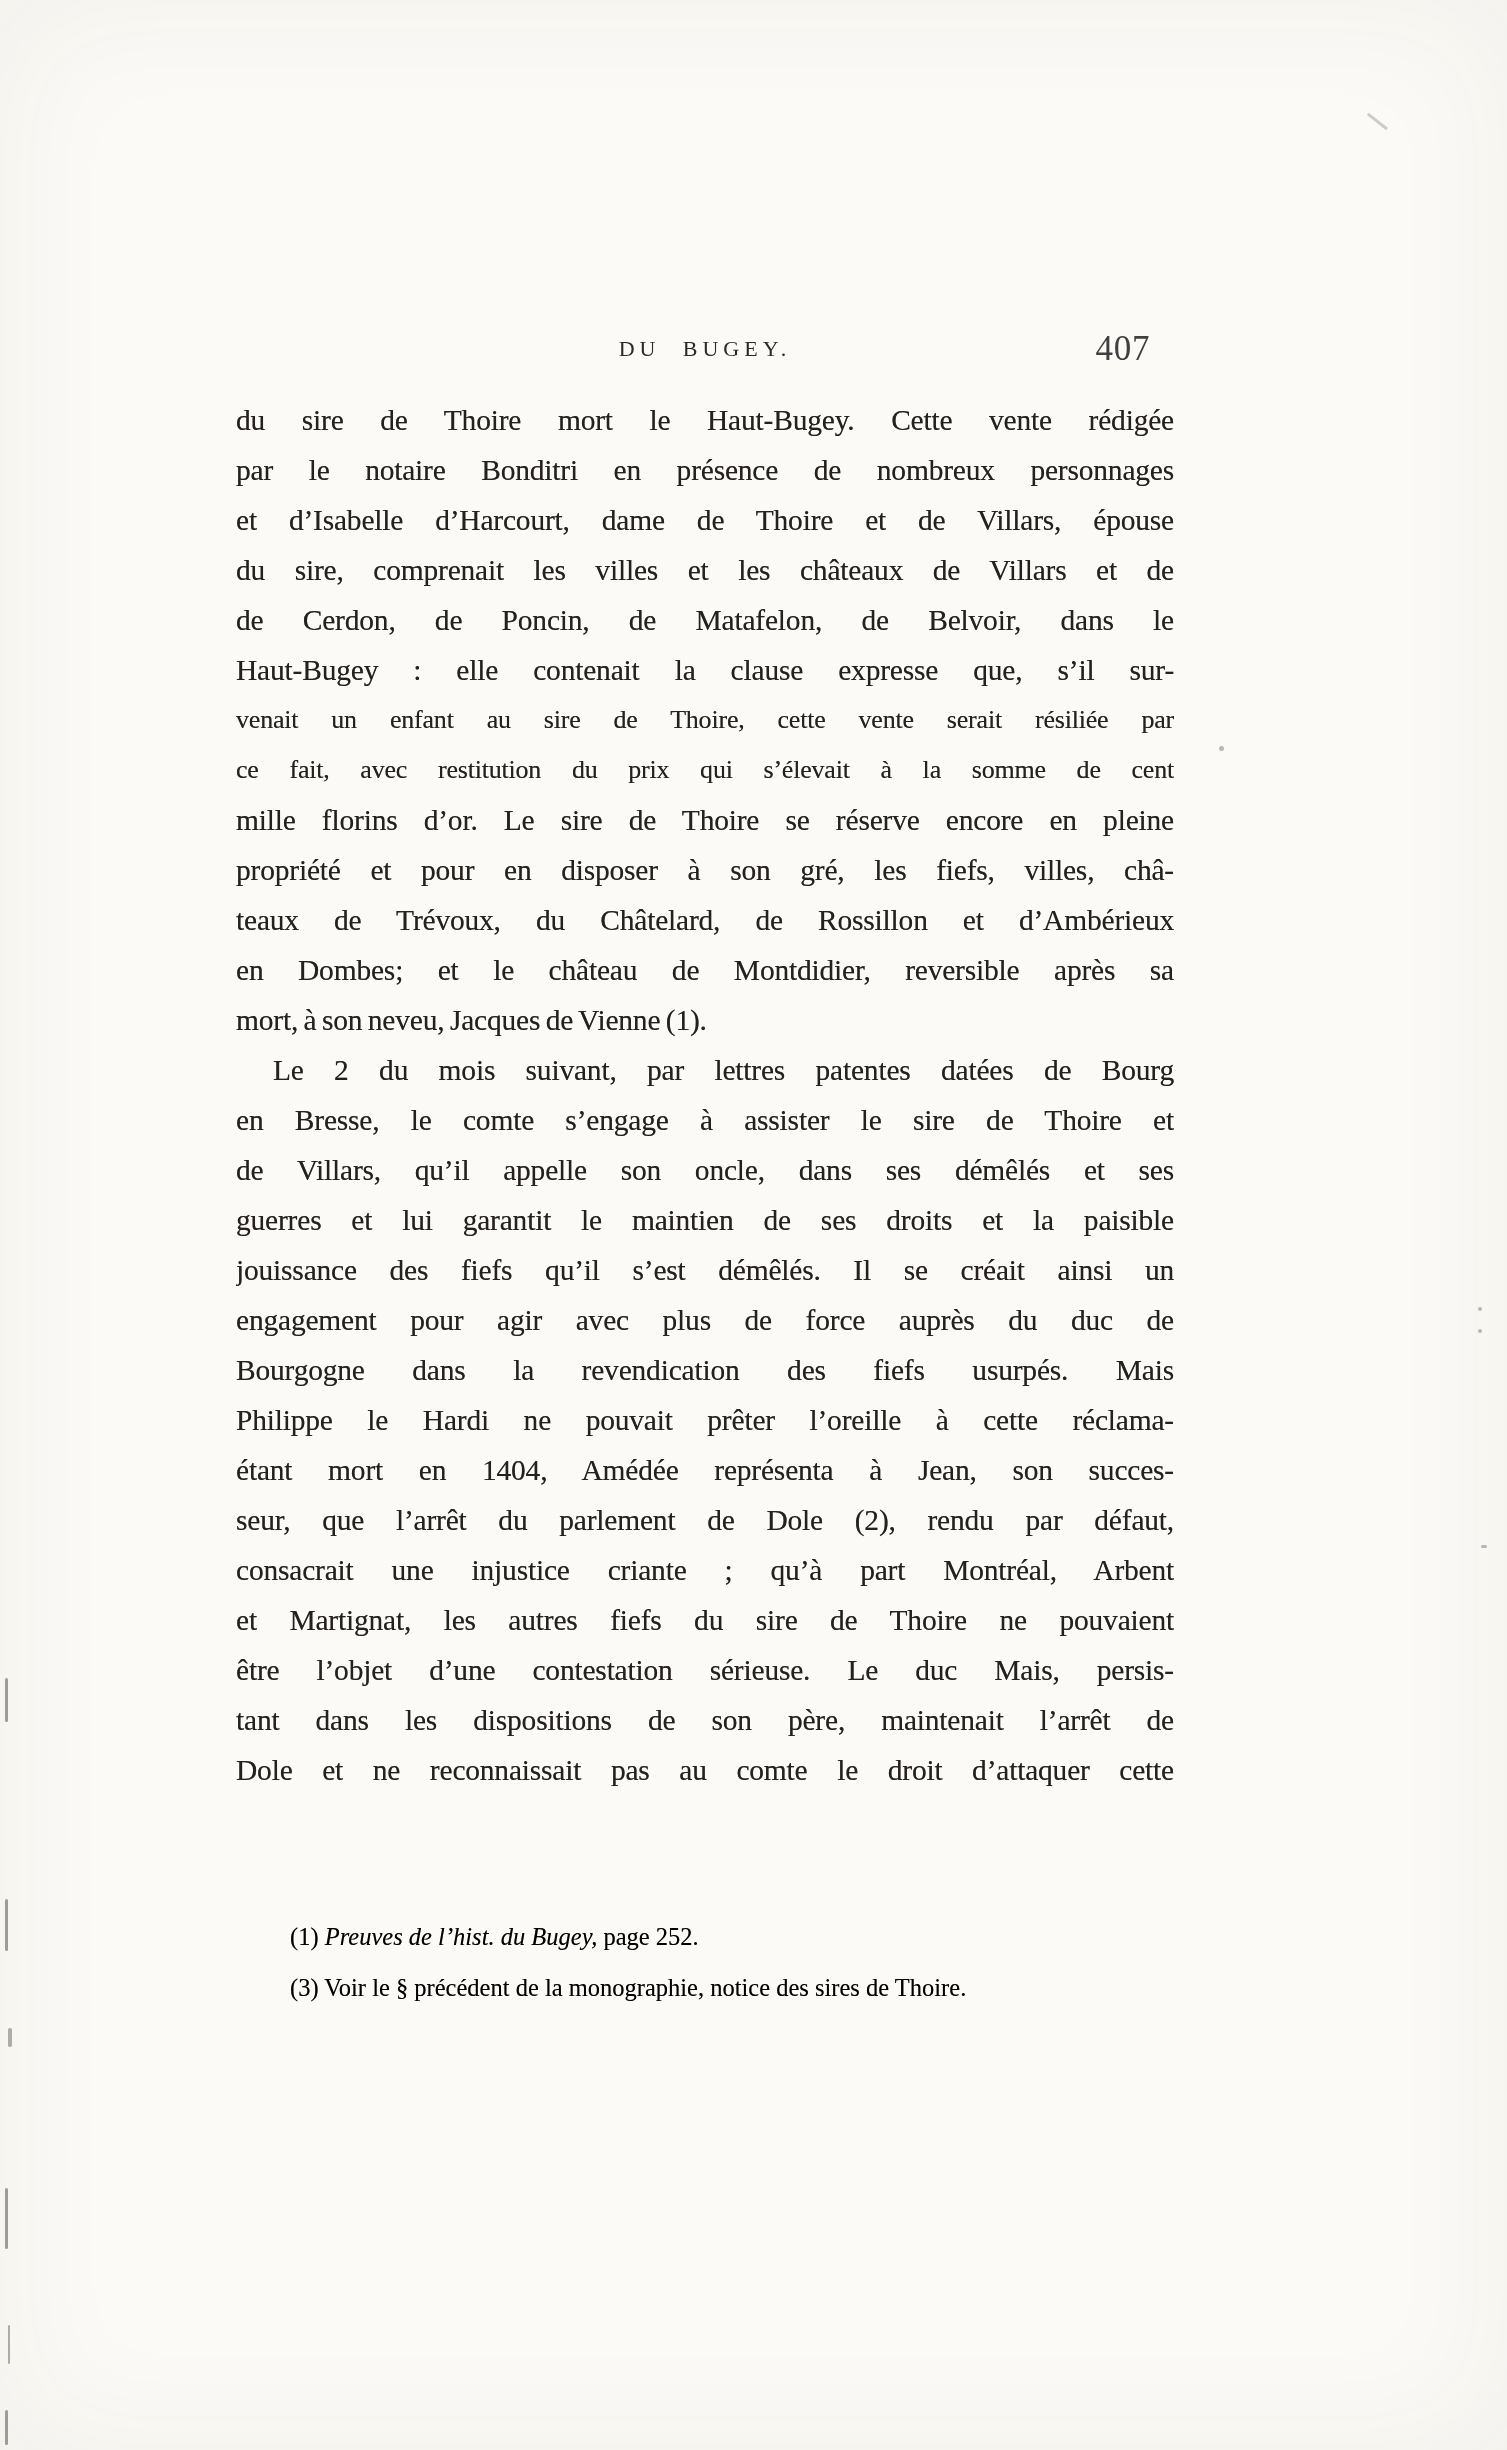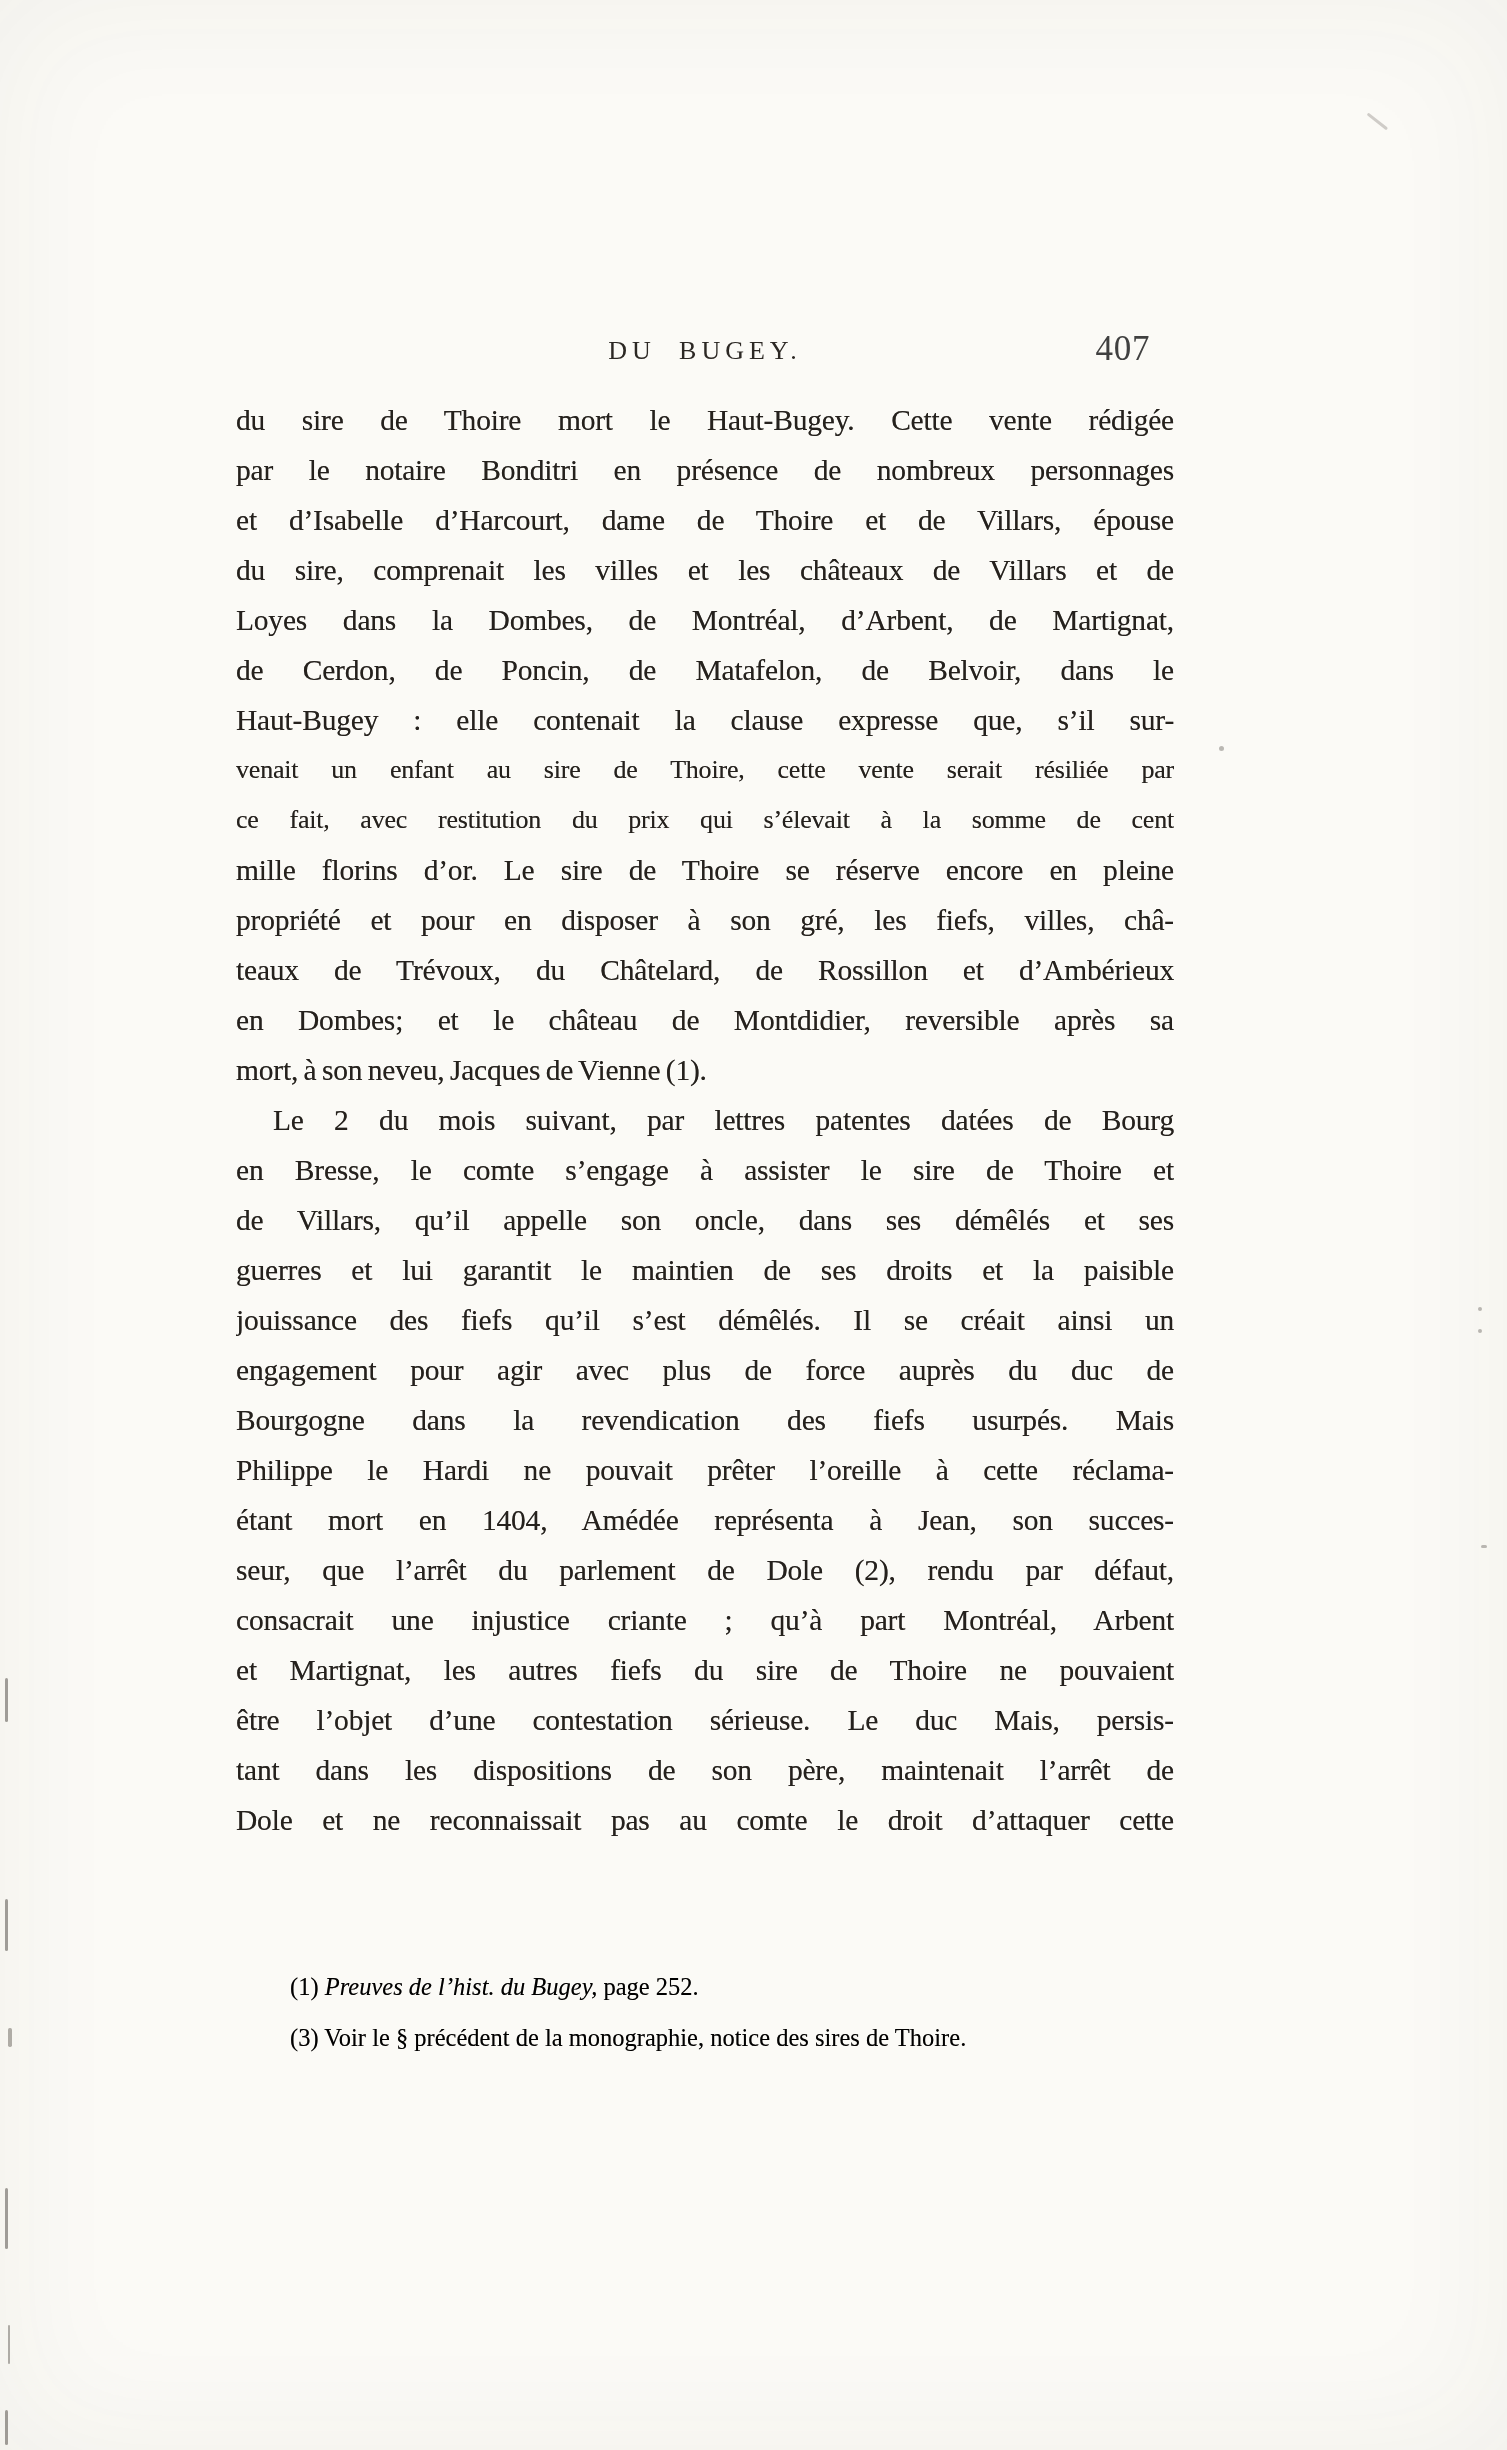--- a/index.html
+++ b/index.html
@@ -24,21 +24,21 @@
     left: 236px;
     top: 336px;
     width: 938px;
   }
   .page-header {
     position: relative;
     height: 39px;
   }
   .running-title {
     text-align: center;
-    font-size: 26px;
+    font-size: 22px;
     letter-spacing: 5px;
     word-spacing: 11.8px;
     color: #2c2824;
   }
   .page-number {
     position: absolute;
     right: 23.6px;
     top: -6.7px;
     font-size: 35px;
     letter-spacing: 0.8px;
@@ -126,21 +126,20 @@
     <div class="page-header">
       <div class="running-title">DU BUGEY.</div>
       <div class="page-number">407</div>
     </div>
 
     <div class="body-text" id="body-lines">
         <div class="line">du sire de Thoire mort le Haut-Bugey. Cette vente rédigée</div>
         <div class="line">par le notaire Bonditri en présence de nombreux personnages</div>
         <div class="line">et d’Isabelle d’Harcourt, dame de Thoire et de Villars, épouse</div>
         <div class="line">du sire, comprenait les villes et les châteaux de Villars et de</div>
-        <div class="line">Loyes dans la Dombes, de Montréal, d’Arbent, de Martignat,</div>
         <div class="line">de Cerdon, de Poncin, de Matafelon, de Belvoir, dans le</div>
         <div class="line">Haut-Bugey : elle contenait la clause expresse que, s’il sur-</div>
         <div class="line small">venait un enfant au sire de Thoire, cette vente serait résiliée par</div>
         <div class="line small">ce fait, avec restitution du prix qui s’élevait à la somme de cent</div>
         <div class="line">mille florins d’or. Le sire de Thoire se réserve encore en pleine</div>
         <div class="line">propriété et pour en disposer à son gré, les fiefs, villes, châ-</div>
         <div class="line">teaux de Trévoux, du Châtelard, de Rossillon et d’Ambérieux</div>
         <div class="line">en Dombes; et le château de Montdidier, reversible après sa</div>
         <div class="line nojust">mort, à son neveu, Jacques de Vienne (1).</div>
         <div class="line indent">Le 2 du mois suivant, par lettres patentes datées de Bourg</div>

